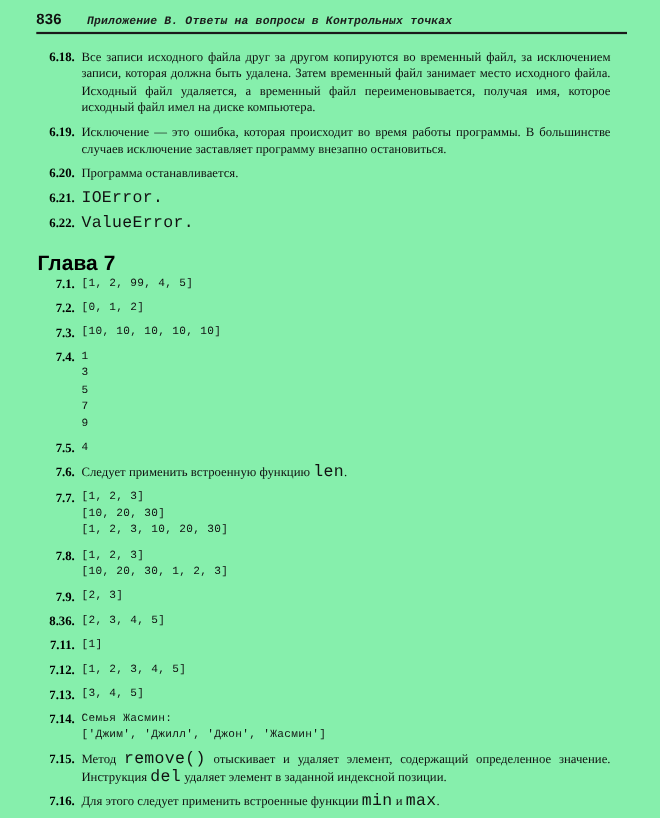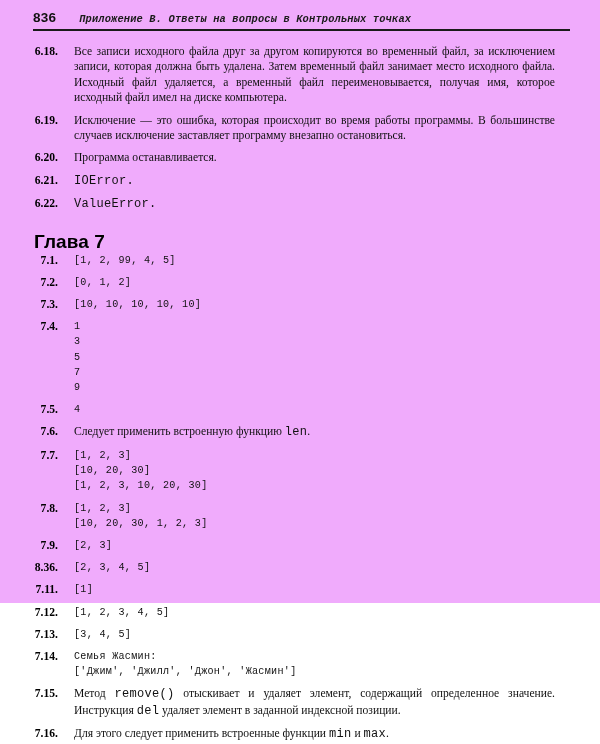--- a/index.html
+++ b/index.html
@@ -11,22 +11,22 @@
     height: 744px;
     background: #ffffff;
     font-family: "Liberation Serif", "DejaVu Serif", serif;
     color: #111111;
     overflow: hidden;
   }
 
   .page {
     position: relative;
     width: 600px;
-    height: 603px;
-    background: #f0abfc;
+    height: 744px;
+    background: #86efac;
     box-sizing: border-box;
   }
 
   
   .running-head {
     position: absolute;
     left: 33px;
     top: 10px;
     width: 537px;
     display: flex;
@@ -68,21 +68,21 @@
 
   .item {
     display: flex;
     align-items: flex-start;
     margin-bottom: 7px;
   }
   .item-num {
     flex: 0 0 auto;
     width: 74px;
     text-align: right;
-    padding-right: 16px;
+    padding-right: 6px;
     box-sizing: border-box;
     font-weight: bold;
     font-size: 11.6px;
     line-height: 15.4px;
     color: #000;
     font-family: "Liberation Serif", "DejaVu Serif", serif;
   }
   .item-body {
     flex: 1 1 auto;
     padding-right: 45px;
@@ -91,21 +91,21 @@
     text-align: justify;
     color: #101010;
     hyphens: manual;
   }
   .item-body.tight {
     text-align: left;
   }
 
   code, .mono {
     font-family: "Liberation Mono", "DejaVu Sans Mono", monospace;
-    font-size: 12px;
+    font-size: 15px;
     letter-spacing: 0.3px;
     color: #111;
   }
 
   .code-line {
     font-family: "Liberation Mono", "DejaVu Sans Mono", monospace;
     font-size: 10.1px;
     line-height: 15.2px;
     letter-spacing: 0.3px;
     white-space: pre;

